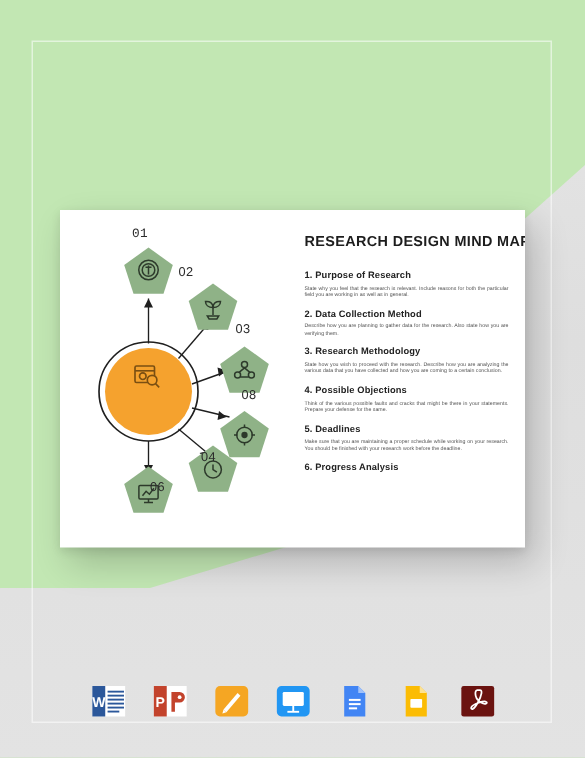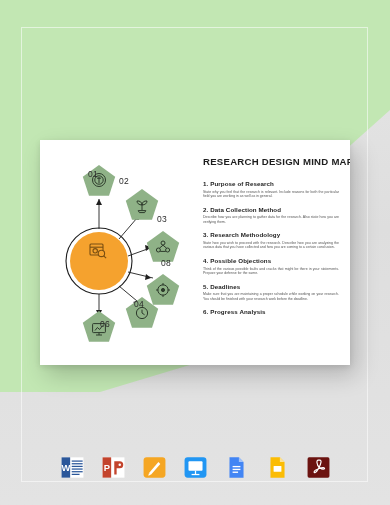--- a/index.html
+++ b/index.html
@@ -40,21 +40,21 @@
   }
 
   
   .mindmap{position:absolute;left:4px;top:4px;width:150px;height:216px;}
   .mm-svg{position:absolute;left:0;top:0;}
 
   .num{
     position:absolute;font-size:8.5px;color:#2b2b2b;letter-spacing:.2px;
     font-family:"Liberation Sans", sans-serif;
   }
-  #n01{left:44px;top:25px;}
+  #n01{left:44px;top:7px;font-family:Liberation Mono, monospace;}
   #n02{left:75px;top:32px;text-align:center;}
   #n03{left:113px;top:70px;}
   #n04{left:117px;top:114px;}
   #n05{left:90px;top:155px;}
   #n06{left:46px;top:175px;margin-left:10px;}
 
   .ctr-label{
     position:absolute;left:10px;top:108px;width:90px;text-align:center;
     font-size:7.6px;line-height:9px;color:#1c1c1c;font-weight:700;letter-spacing:.3px;
   }

